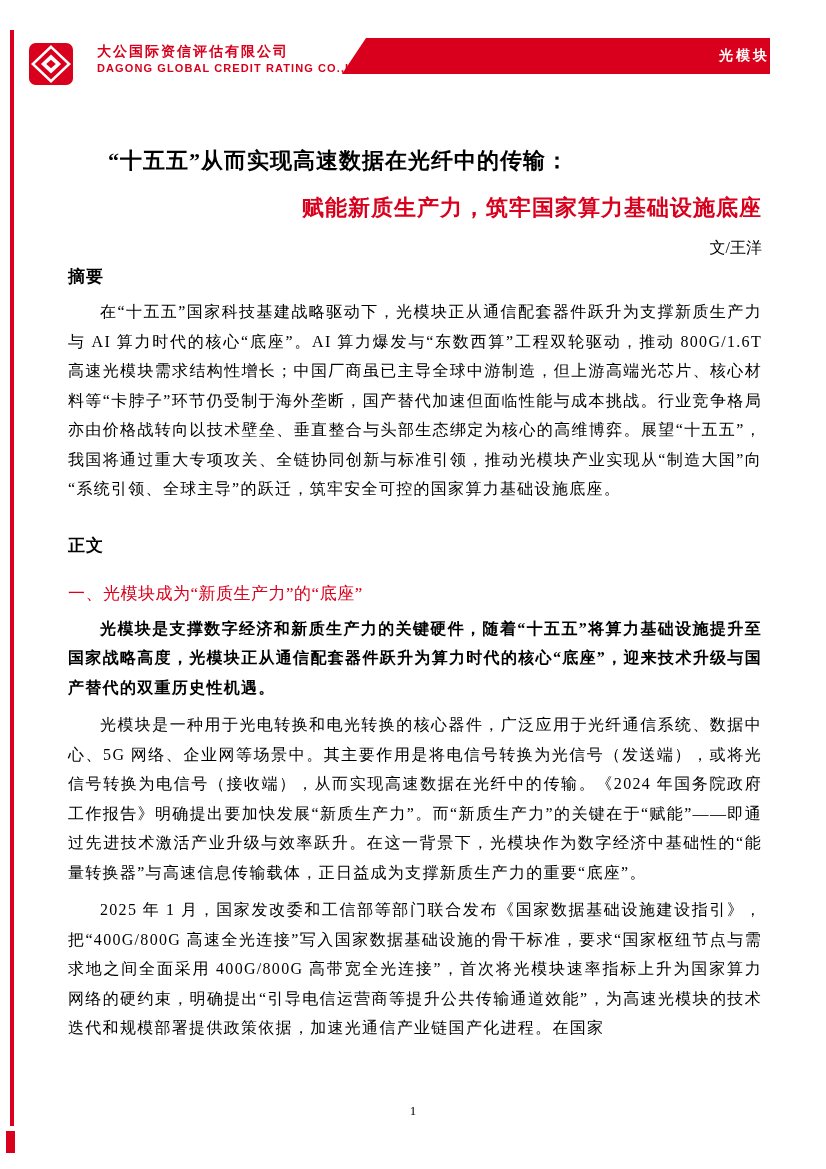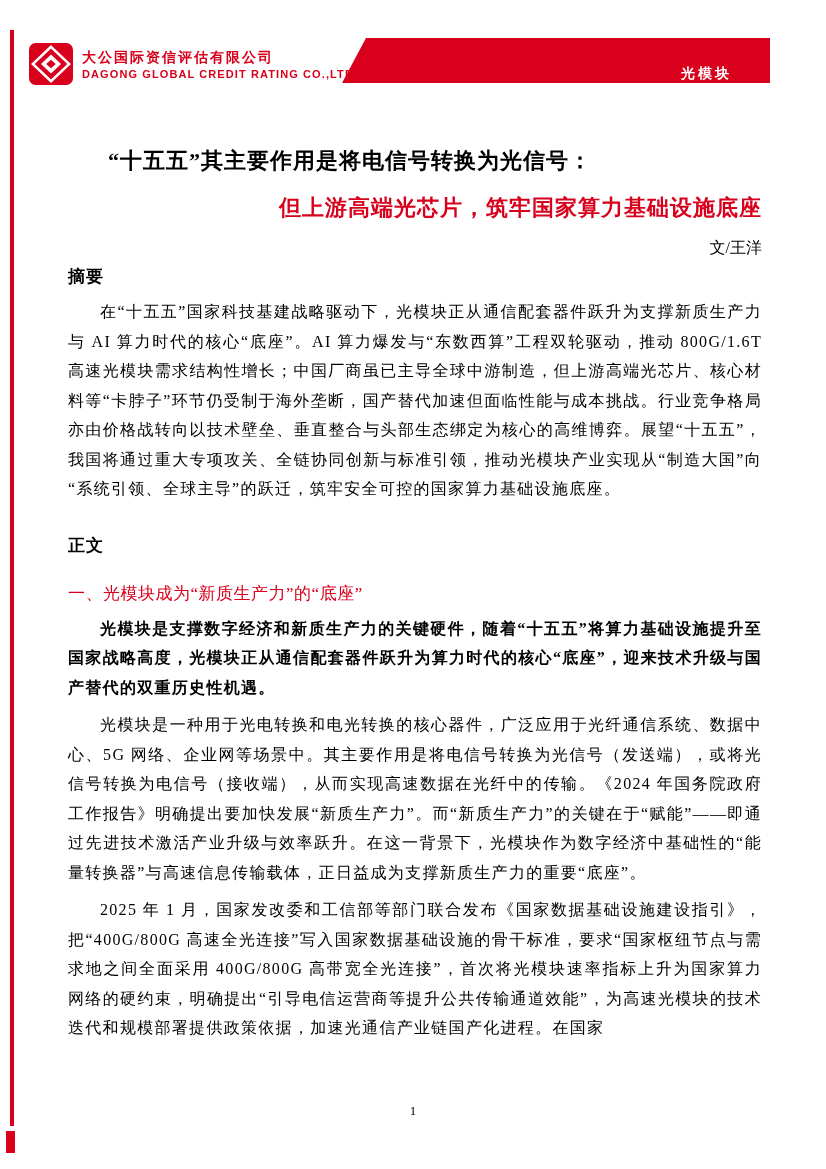--- a/index.html
+++ b/index.html
@@ -13,41 +13,41 @@
     color:#000;
   }
   
   .left-rule{position:absolute;left:10px;top:30px;width:4px;height:1096px;background:var(--red);}
   .left-rule-cap{position:absolute;left:6px;bottom:16px;width:9px;height:22px;background:var(--red);}
 
   :root{--red:#d8001c;}
 
   
   .header{position:relative;height:106px;}
-  .brand{position:absolute;left:28px;top:42px;display:flex;align-items:center;gap:8px;}
+  .brand{position:absolute;left:28px;top:42px;display:flex;align-items:flex-start;gap:23px;}
   .logo{width:46px;height:44px;display:block;}
   .brand-text{display:flex;flex-direction:column;justify-content:center;}
   .brand-cn{
     color:var(--red);font-weight:bold;font-size:14px;letter-spacing:2px;
     font-family:"Liberation Sans","DejaVu Sans",sans-serif;line-height:18px;
   }
   .brand-en{
     color:var(--red);font-weight:bold;font-size:11px;letter-spacing:1.1px;
     font-family:"Liberation Sans","DejaVu Sans",sans-serif;line-height:11px;margin-top:3px;
   }
   .header-right{position:absolute;right:56px;top:32px;width:428px;}
   .report-type{
     text-align:right;padding-right:38px;color:var(--red);font-weight:bold;font-size:14px;
     font-family:"Liberation Sans","DejaVu Sans",sans-serif;line-height:22px;letter-spacing:2px;
   }
   .sector-band{
-    margin-top:6px;height:45px;background:var(--red);
+    margin-top:6px;height:36px;background:var(--red);
     clip-path:polygon(24px 0,100% 0,100% 100%,0 100%);
-    display:flex;align-items:flex-end;justify-content:flex-end;
-    padding-right:38px;box-sizing:border-box;
+    display:flex;align-items:center;justify-content:flex-end;
+    box-sizing:border-box;
   }
   .sector-band .sector{
     color:#fff;font-weight:bold;font-size:14px;letter-spacing:3px;
     font-family:"Liberation Sans","DejaVu Sans",sans-serif;
   }
 
   
   .content{margin:0 64px 0 68px;padding-top:40px;}
   .title-line1{font-size:22px;font-weight:bold;margin:0 0 0 40px;line-height:30px;letter-spacing:1px;}
   .title-line2{font-size:22px;font-weight:bold;color:var(--red);text-align:right;margin:17px 0 0;line-height:30px;letter-spacing:1px;}
@@ -89,22 +89,22 @@
       </div>
     </div>
     <div class="header-right">
       <div class="sector-band">
         <span class="sector">光模块</span>
       </div>
     </div>
   </header>
 
   <main class="content">
-    <div class="title-line1">“十五五”其主要作用是将电信号转换为光信号：</div>
-    <div class="title-line2">但上游高端光芯片，筑牢国家算力基础设施底座</div>
+    <div class="title-line1">“十五五”从而实现高速数据在光纤中的传输：</div>
+    <div class="title-line2">赋能新质生产力，筑牢国家算力基础设施底座</div>
     <div class="author">文/王洋</div>
 
     <div class="section-label">摘要</div>
     <p class="para">在“十五五”国家科技基建战略驱动下，光模块正从通信配套器件跃升为支撑新质生产力与 AI 算力时代的核心“底座”。AI 算力爆发与“东数西算”工程双轮驱动，推动 800G/1.6T 高速光模块需求结构性增长；中国厂商虽已主导全球中游制造，但上游高端光芯片、核心材料等“卡脖子”环节仍受制于海外垄断，国产替代加速但面临性能与成本挑战。行业竞争格局亦由价格战转向以技术壁垒、垂直整合与头部生态绑定为核心的高维博弈。展望“十五五”，我国将通过重大专项攻关、全链协同创新与标准引领，推动光模块产业实现从“制造大国”向“系统引领、全球主导”的跃迁，筑牢安全可控的国家算力基础设施底座。</p>
 
     <div class="section-label body-label">正文</div>
     <div class="red-heading">一、光模块成为“新质生产力”的“底座”</div>
 
     <p class="para bold">光模块是支撑数字经济和新质生产力的关键硬件，随着“十五五”将算力基础设施提升至国家战略高度，光模块正从通信配套器件跃升为算力时代的核心“底座”，迎来技术升级与国产替代的双重历史性机遇。</p>
     <p class="para">光模块是一种用于光电转换和电光转换的核心器件，广泛应用于光纤通信系统、数据中心、5G 网络、企业网等场景中。其主要作用是将电信号转换为光信号（发送端），或将光信号转换为电信号（接收端），从而实现高速数据在光纤中的传输。《2024 年国务院政府工作报告》明确提出要加快发展“新质生产力”。而“新质生产力”的关键在于“赋能”——即通过先进技术激活产业升级与效率跃升。在这一背景下，光模块作为数字经济中基础性的“能量转换器”与高速信息传输载体，正日益成为支撑新质生产力的重要“底座”。</p>

